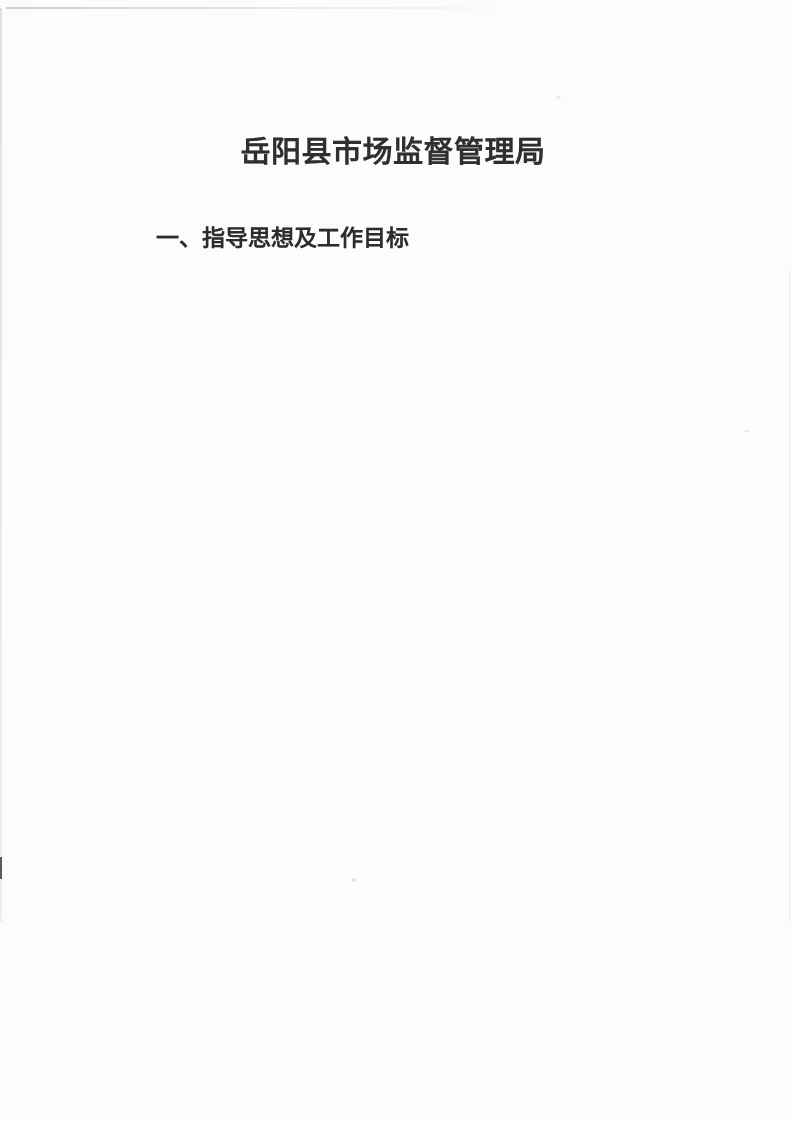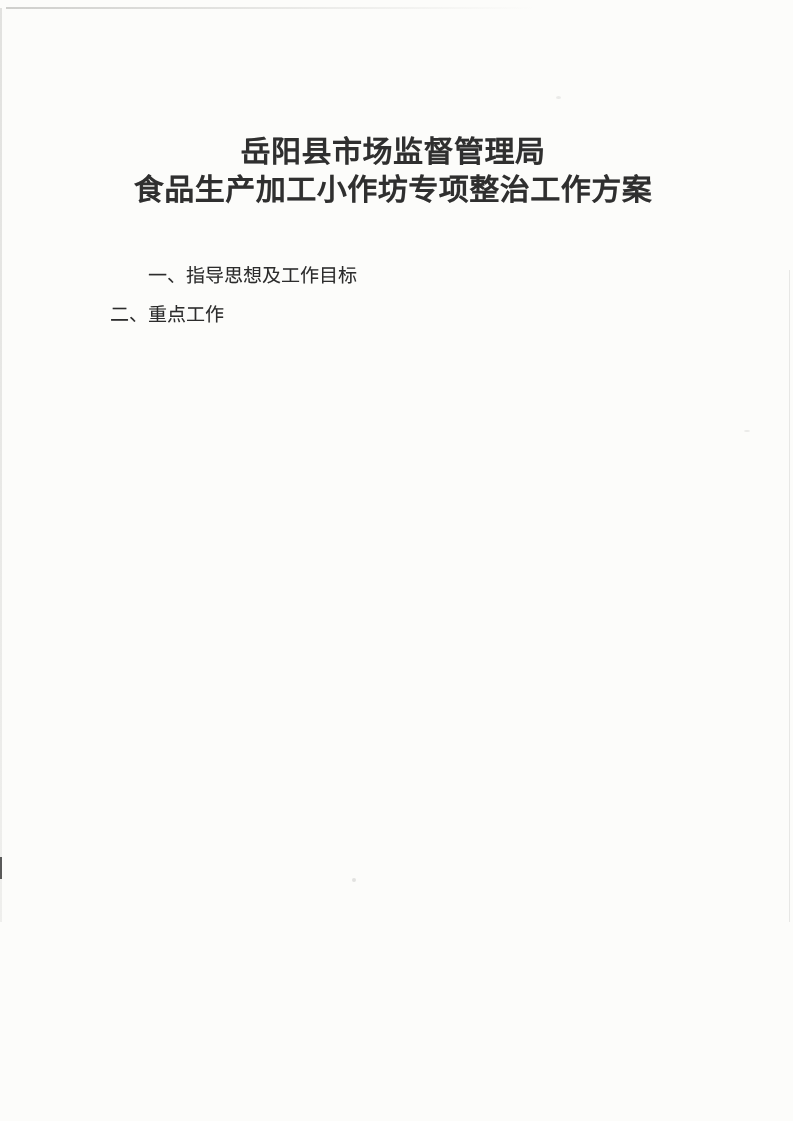--- a/index.html
+++ b/index.html
@@ -62,22 +62,22 @@
     font-size: 21.5px;
     line-height: 38.5px;
     color: var(--text);
     text-align: justify;
     text-shadow: 0.2px 0.2px 0 rgba(90,90,90,0.30);
   }
   .doc-body p { margin: 0; }
   p.para { text-indent: 2em; }
   p.heading {
     font-family: "Liberation Sans", "DejaVu Sans", sans-serif;
-    font-weight: normal;
-    font-size: 19px;
+    font-weight: bold;
+    font-size: 23px;
     color: var(--heading-text);
   }
   p.heading.indented { text-indent: 2em; }
 </style>
 </head>
 <body>
 
 <div class="page">
 
   <div class="edge-top"></div>
@@ -86,22 +86,20 @@
   <div class="edge-right"></div>
   <div class="speck s1"></div>
   <div class="speck s2"></div>
   <div class="speck s3"></div>
   <div class="speck s4"></div>
 
   <div class="content">
 
     <div class="doc-title">
       <div>岳阳县市场监督管理局</div>
-      <div>食品生产加工小作坊专项整治工作方案</div>
     </div>
 
     <div class="doc-body">
       <p class="heading indented">一、指导思想及工作目标</p>
-      <p class="heading">二、重点工作</p>
     </div>
 
   </div>
 </div>
 
 </body></html>

